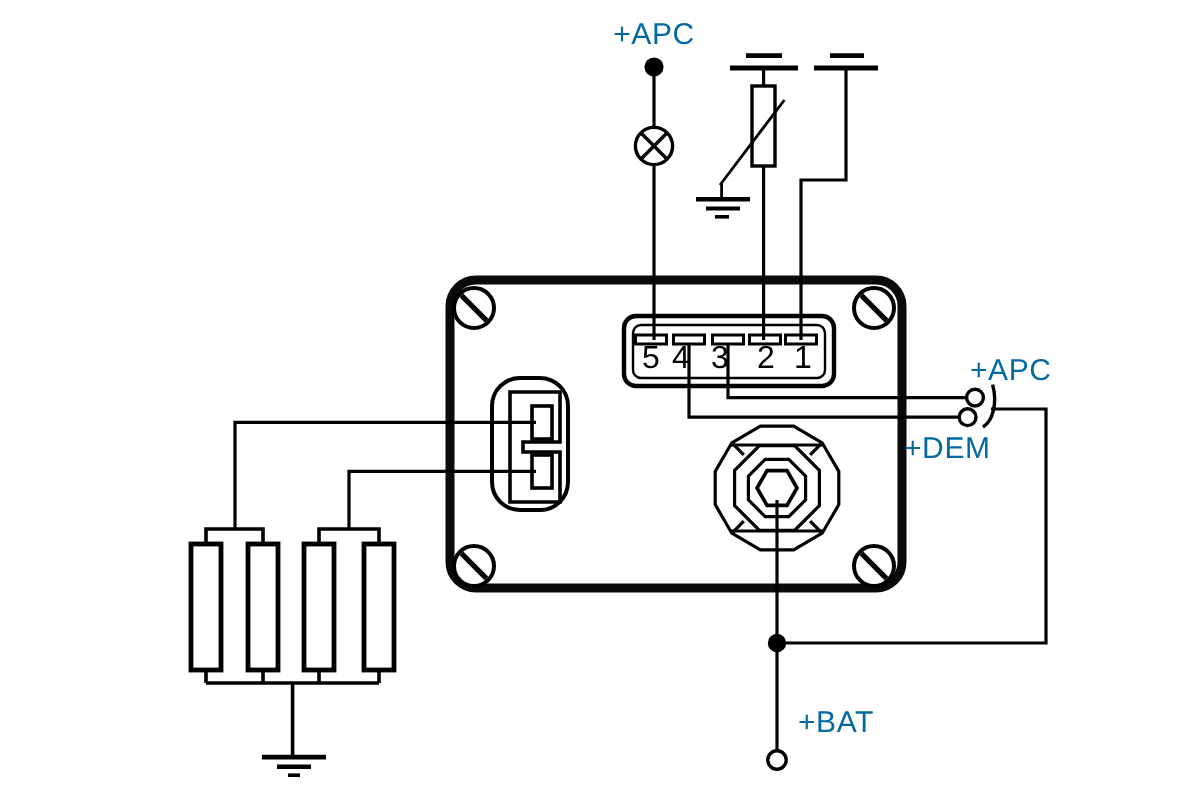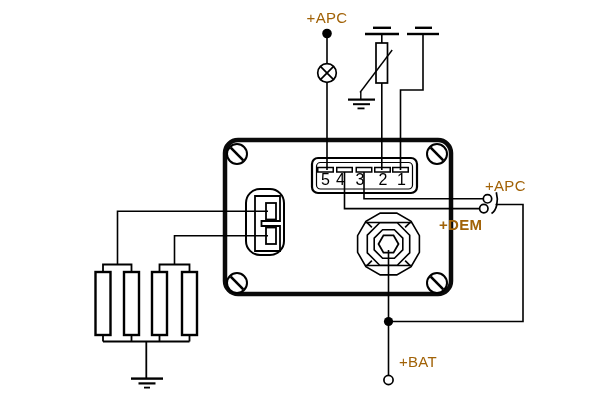--- a/index.html
+++ b/index.html
@@ -2,21 +2,21 @@
 <html><head>
 <meta charset="utf-8">
 <style>
   html,body{margin:0;padding:0;background:#ffffff;}
   .stage{
     position:relative;width:600px;height:400px;background:#ffffff;overflow:hidden;
     font-family:"Liberation Sans", sans-serif;
   }
   .stage svg{position:absolute;left:0;top:0;}
   .lbl{
-    position:absolute;font-size:15px;font-weight:500;color:#a16207;line-height:1;
+    position:absolute;font-size:15px;font-weight:500;color:#0369a1;line-height:1;
     white-space:nowrap;letter-spacing:0.3px;
   }
   .lbl.centered{transform:translateX(-50%);}
   .pin{
     position:absolute;font-size:16px;font-weight:500;color:#000;line-height:1;
     transform:translate(-50%,-50%);
   }
 </style>
 </head>
 <body>
@@ -142,21 +142,21 @@
     </g>
 
     <line x1="388.5" y1="250" x2="388.5" y2="375.4"></line>
     <circle cx="388.5" cy="321.5" r="4.6" fill="#000" stroke="none"></circle>
     <circle cx="388.5" cy="380" r="4.6" fill="#fff" stroke-width="1.7"></circle>
   </g>
 </svg>
 
   <span class="lbl centered" style="left:327px;top:10px;">+APC</span>
   <span class="lbl" style="left:485px;top:178px;">+APC</span>
-  <span class="lbl" style="left:439px;top:217px;font-weight:bold;">+DEM</span>
+  <span class="lbl" style="left:452px;top:217px;">+DEM</span>
   <span class="lbl" style="left:399px;top:354px;">+BAT</span>
 
   <span class="pin" style="left:325.5px;top:180px;">5</span>
   <span class="pin" style="left:340.5px;top:180px;">4</span>
   <span class="pin" style="left:360px;top:180px;">3</span>
   <span class="pin" style="left:383px;top:180px;">2</span>
   <span class="pin" style="left:401.5px;top:180px;">1</span>
 </div>
 
 </body></html>

